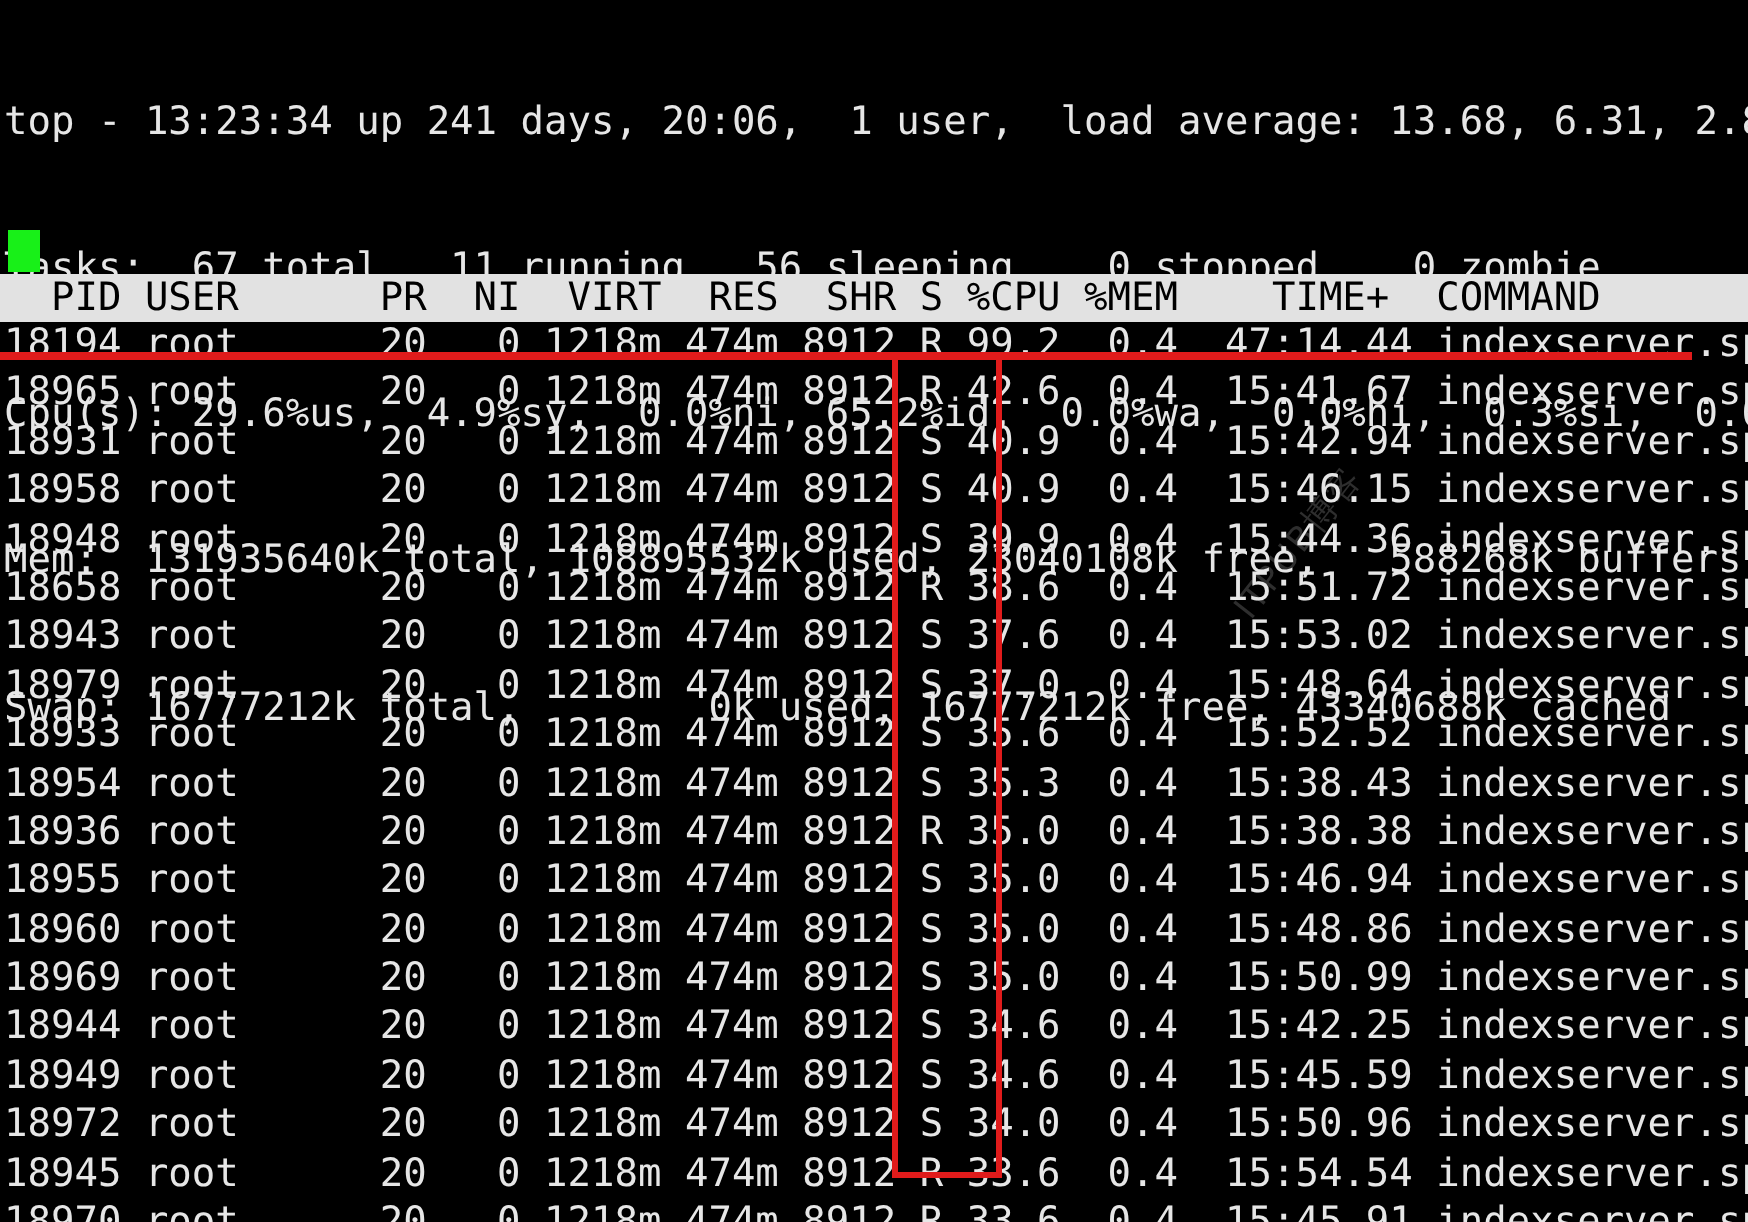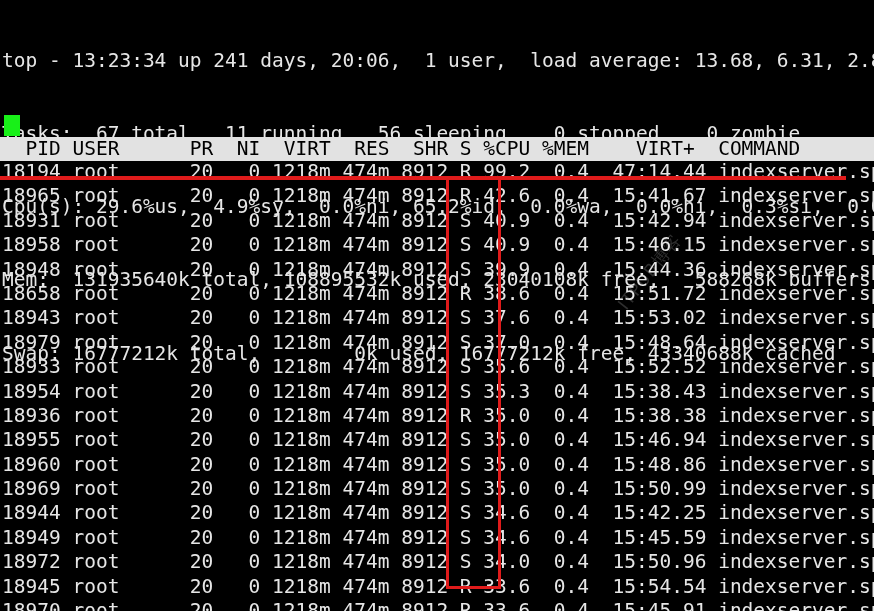--- a/index.html
+++ b/index.html
@@ -130,21 +130,21 @@
   <div id="summary">
     <div class="sumline">top - 13:23:34 up 241 days, 20:06,  1 user,  load average: 13.68, 6.31, 2.89</div>
     <div class="sumline">Tasks:  67 total,  11 running,  56 sleeping,   0 stopped,   0 zombie</div>
     <div class="sumline">Cpu(s): 29.6%us,  4.9%sy,  0.0%ni, 65.2%id,  0.0%wa,  0.0%hi,  0.3%si,  0.0%st</div>
     <div class="sumline">Mem:  131935640k total, 108895532k used, 23040108k free,   588268k buffers</div>
     <div class="sumline">Swap: 16777212k total,        0k used, 16777212k free, 43340688k cached</div>
   </div>
 
   <div id="cursor" style="background: rgb(24, 240, 24);"></div>
 
-  <div id="col-header" style="background: rgb(226, 226, 226); color: rgb(0, 0, 0);">  PID USER      PR  NI  VIRT  RES  SHR S %CPU %MEM    VIRT+  COMMAND</div>
+  <div id="col-header" style="background: rgb(226, 226, 226); color: rgb(0, 0, 0);">  PID USER      PR  NI  VIRT  RES  SHR S %CPU %MEM    TIME+  COMMAND</div>
 
   <div id="proc-list">
       <div class="prow">18194 root      20   0 1218m 474m 8912 R 99.2  0.4  47:14.44 indexserver.sp</div>
       <div class="prow">18965 root      20   0 1218m 474m 8912 R 42.6  0.4  15:41.67 indexserver.sp</div>
       <div class="prow">18931 root      20   0 1218m 474m 8912 S 40.9  0.4  15:42.94 indexserver.sp</div>
       <div class="prow">18958 root      20   0 1218m 474m 8912 S 40.9  0.4  15:46.15 indexserver.sp</div>
       <div class="prow">18948 root      20   0 1218m 474m 8912 S 39.9  0.4  15:44.36 indexserver.sp</div>
       <div class="prow">18658 root      20   0 1218m 474m 8912 R 38.6  0.4  15:51.72 indexserver.sp</div>
       <div class="prow">18943 root      20   0 1218m 474m 8912 S 37.6  0.4  15:53.02 indexserver.sp</div>
       <div class="prow">18979 root      20   0 1218m 474m 8912 S 37.0  0.4  15:48.64 indexserver.sp</div>

